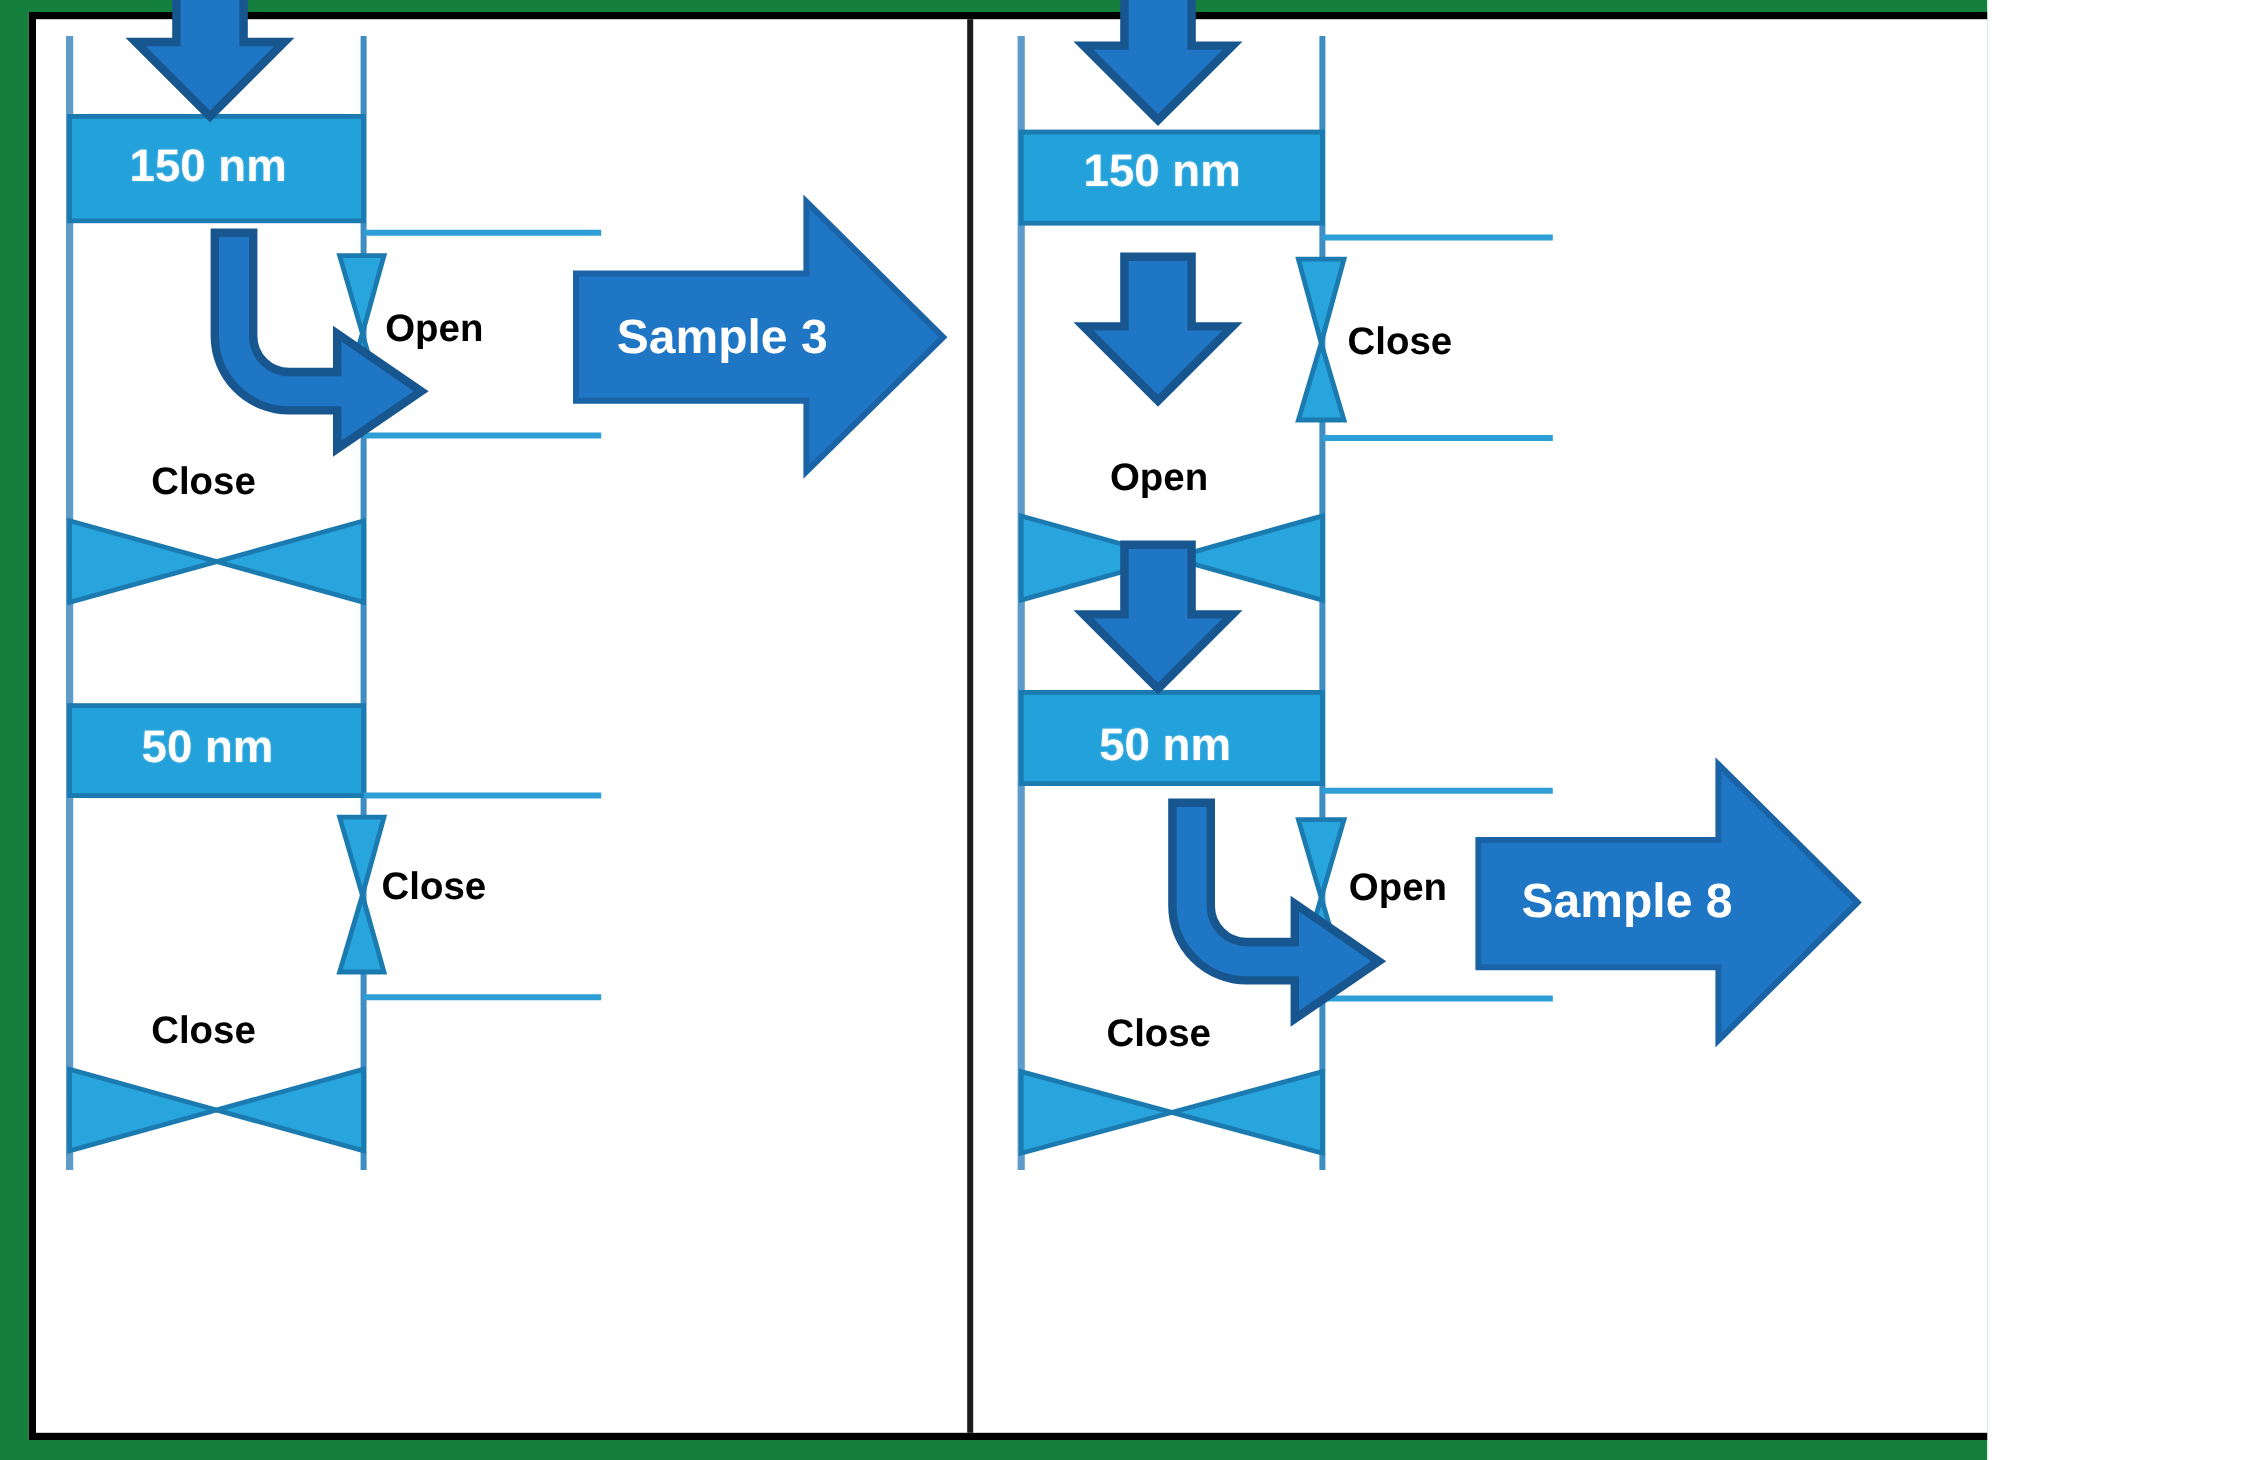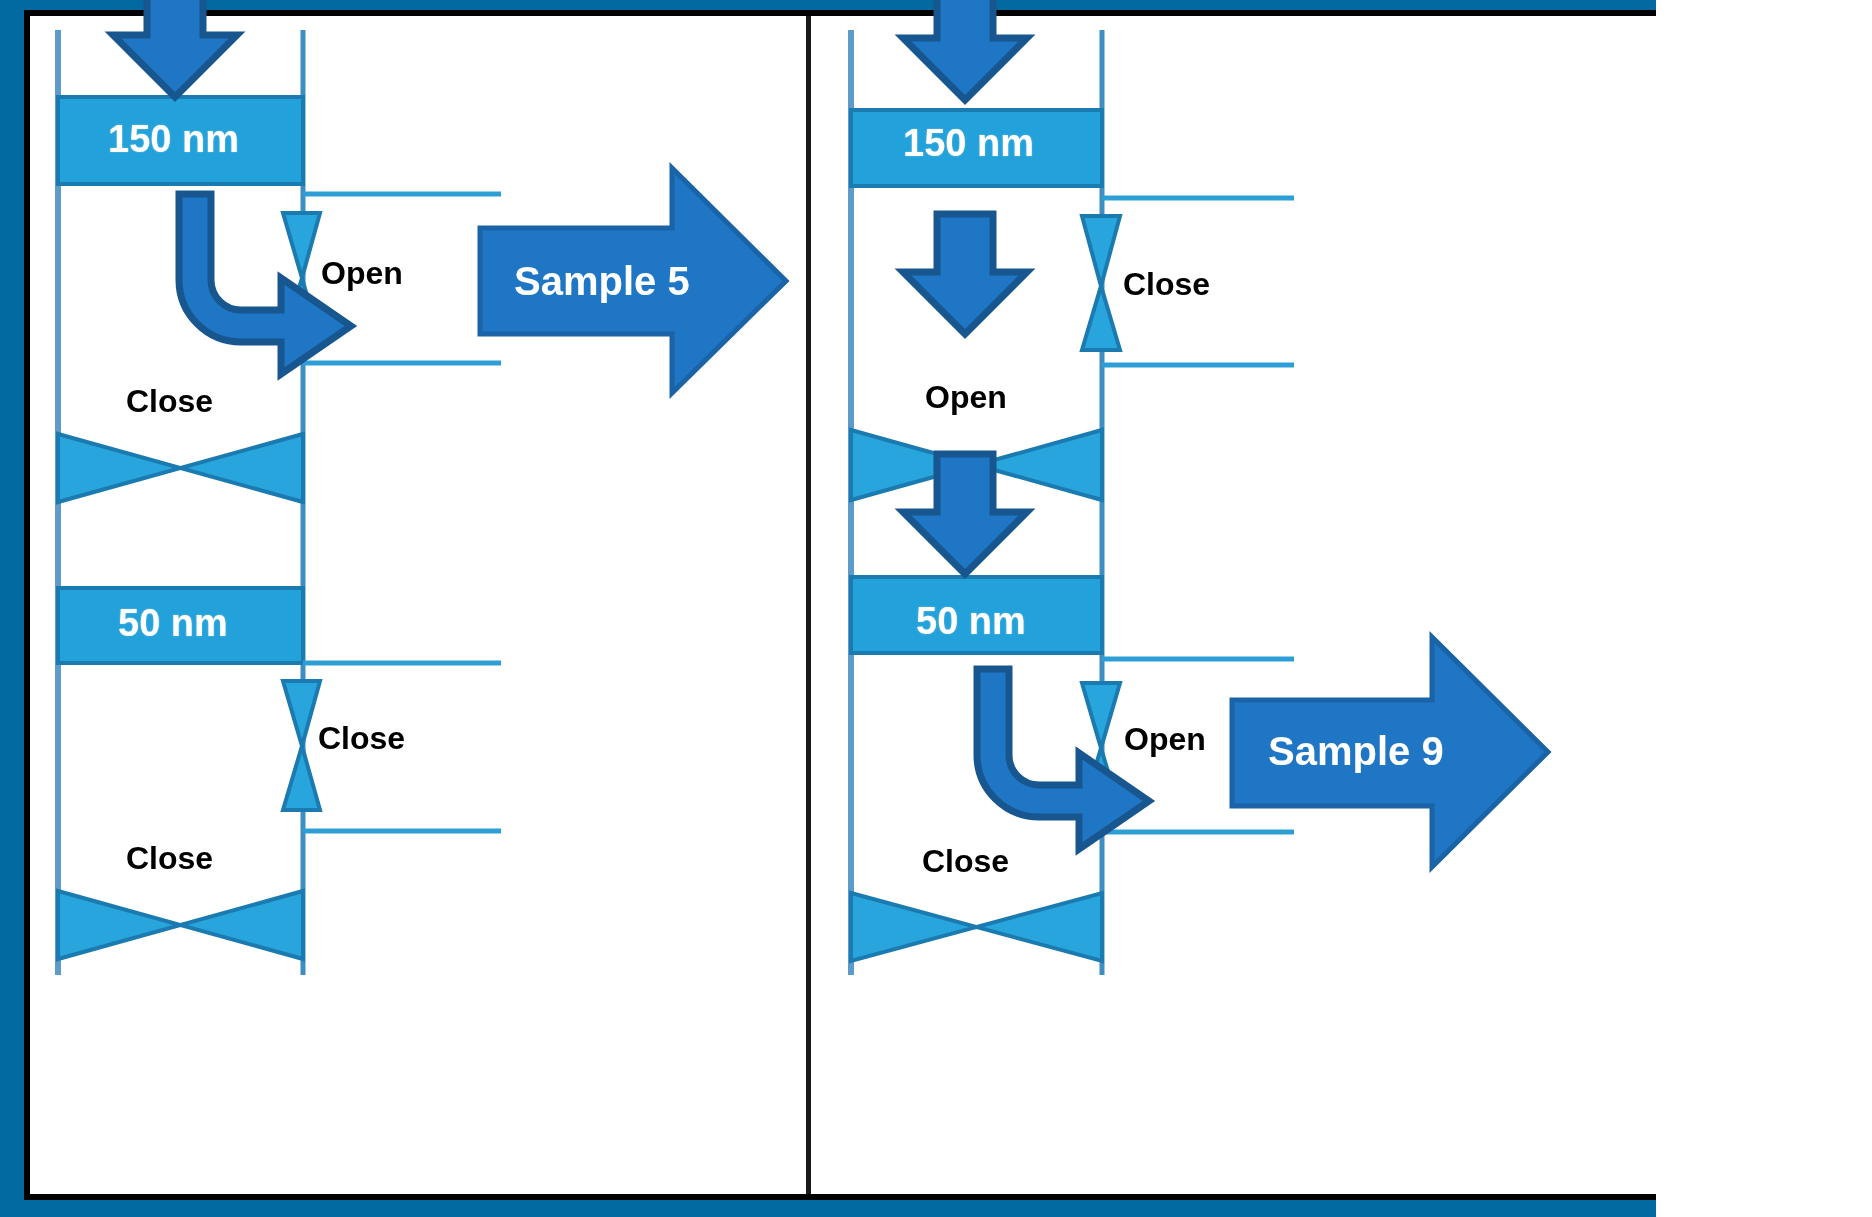--- a/index.html
+++ b/index.html
@@ -5,21 +5,21 @@
   html, body {
     margin: 0;
     padding: 0;
     background: #ffffff;
     font-family: "Liberation Sans", sans-serif;
   }
   #canvas {
     position: relative;
     width: 1656px;
     height: 1217px;
-    background: #0369a1;
+    background: #15803d;
     overflow: hidden;
   }
   .outer-frame {
     position: absolute;
     left: 24px;
     top: 10px;
     width: 1824px;
     height: 1190px;
     border: 6px solid #000000;
     box-sizing: border-box;
@@ -182,29 +182,29 @@
   <div class="lbl lbl-state" style="left:321px; top:257px;">Open</div>
 
   <div class="lbl lbl-state" style="left:126px; top:385px;">Close</div>
 
   <div class="lbl lbl-band" style="left:118px; top:604px;">50 nm</div>
 
   <div class="lbl lbl-state" style="left:318px; top:722px;">Close</div>
 
   <div class="lbl lbl-state" style="left:126px; top:842px;">Close</div>
 
-  <div class="lbl lbl-sample" style="left:514px; top:261px;">Sample 5</div>
+  <div class="lbl lbl-sample" style="left:514px; top:261px;">Sample 3</div>
 
   <div class="lbl lbl-band" style="left:903px; top:124px;">150 nm</div>
 
   <div class="lbl lbl-state" style="left:1123px; top:268px;">Close</div>
 
   <div class="lbl lbl-state" style="left:925px; top:381px;">Open</div>
 
   <div class="lbl lbl-band" style="left:916px; top:602px;">50 nm</div>
 
   <div class="lbl lbl-state" style="left:1124px; top:723px;">Open</div>
 
   <div class="lbl lbl-state" style="left:922px; top:845px;">Close</div>
 
-  <div class="lbl lbl-sample" style="left:1268px; top:731px;">Sample 9</div>
+  <div class="lbl lbl-sample" style="left:1268px; top:731px;">Sample 8</div>
 
 </div>
 
 </body></html>

